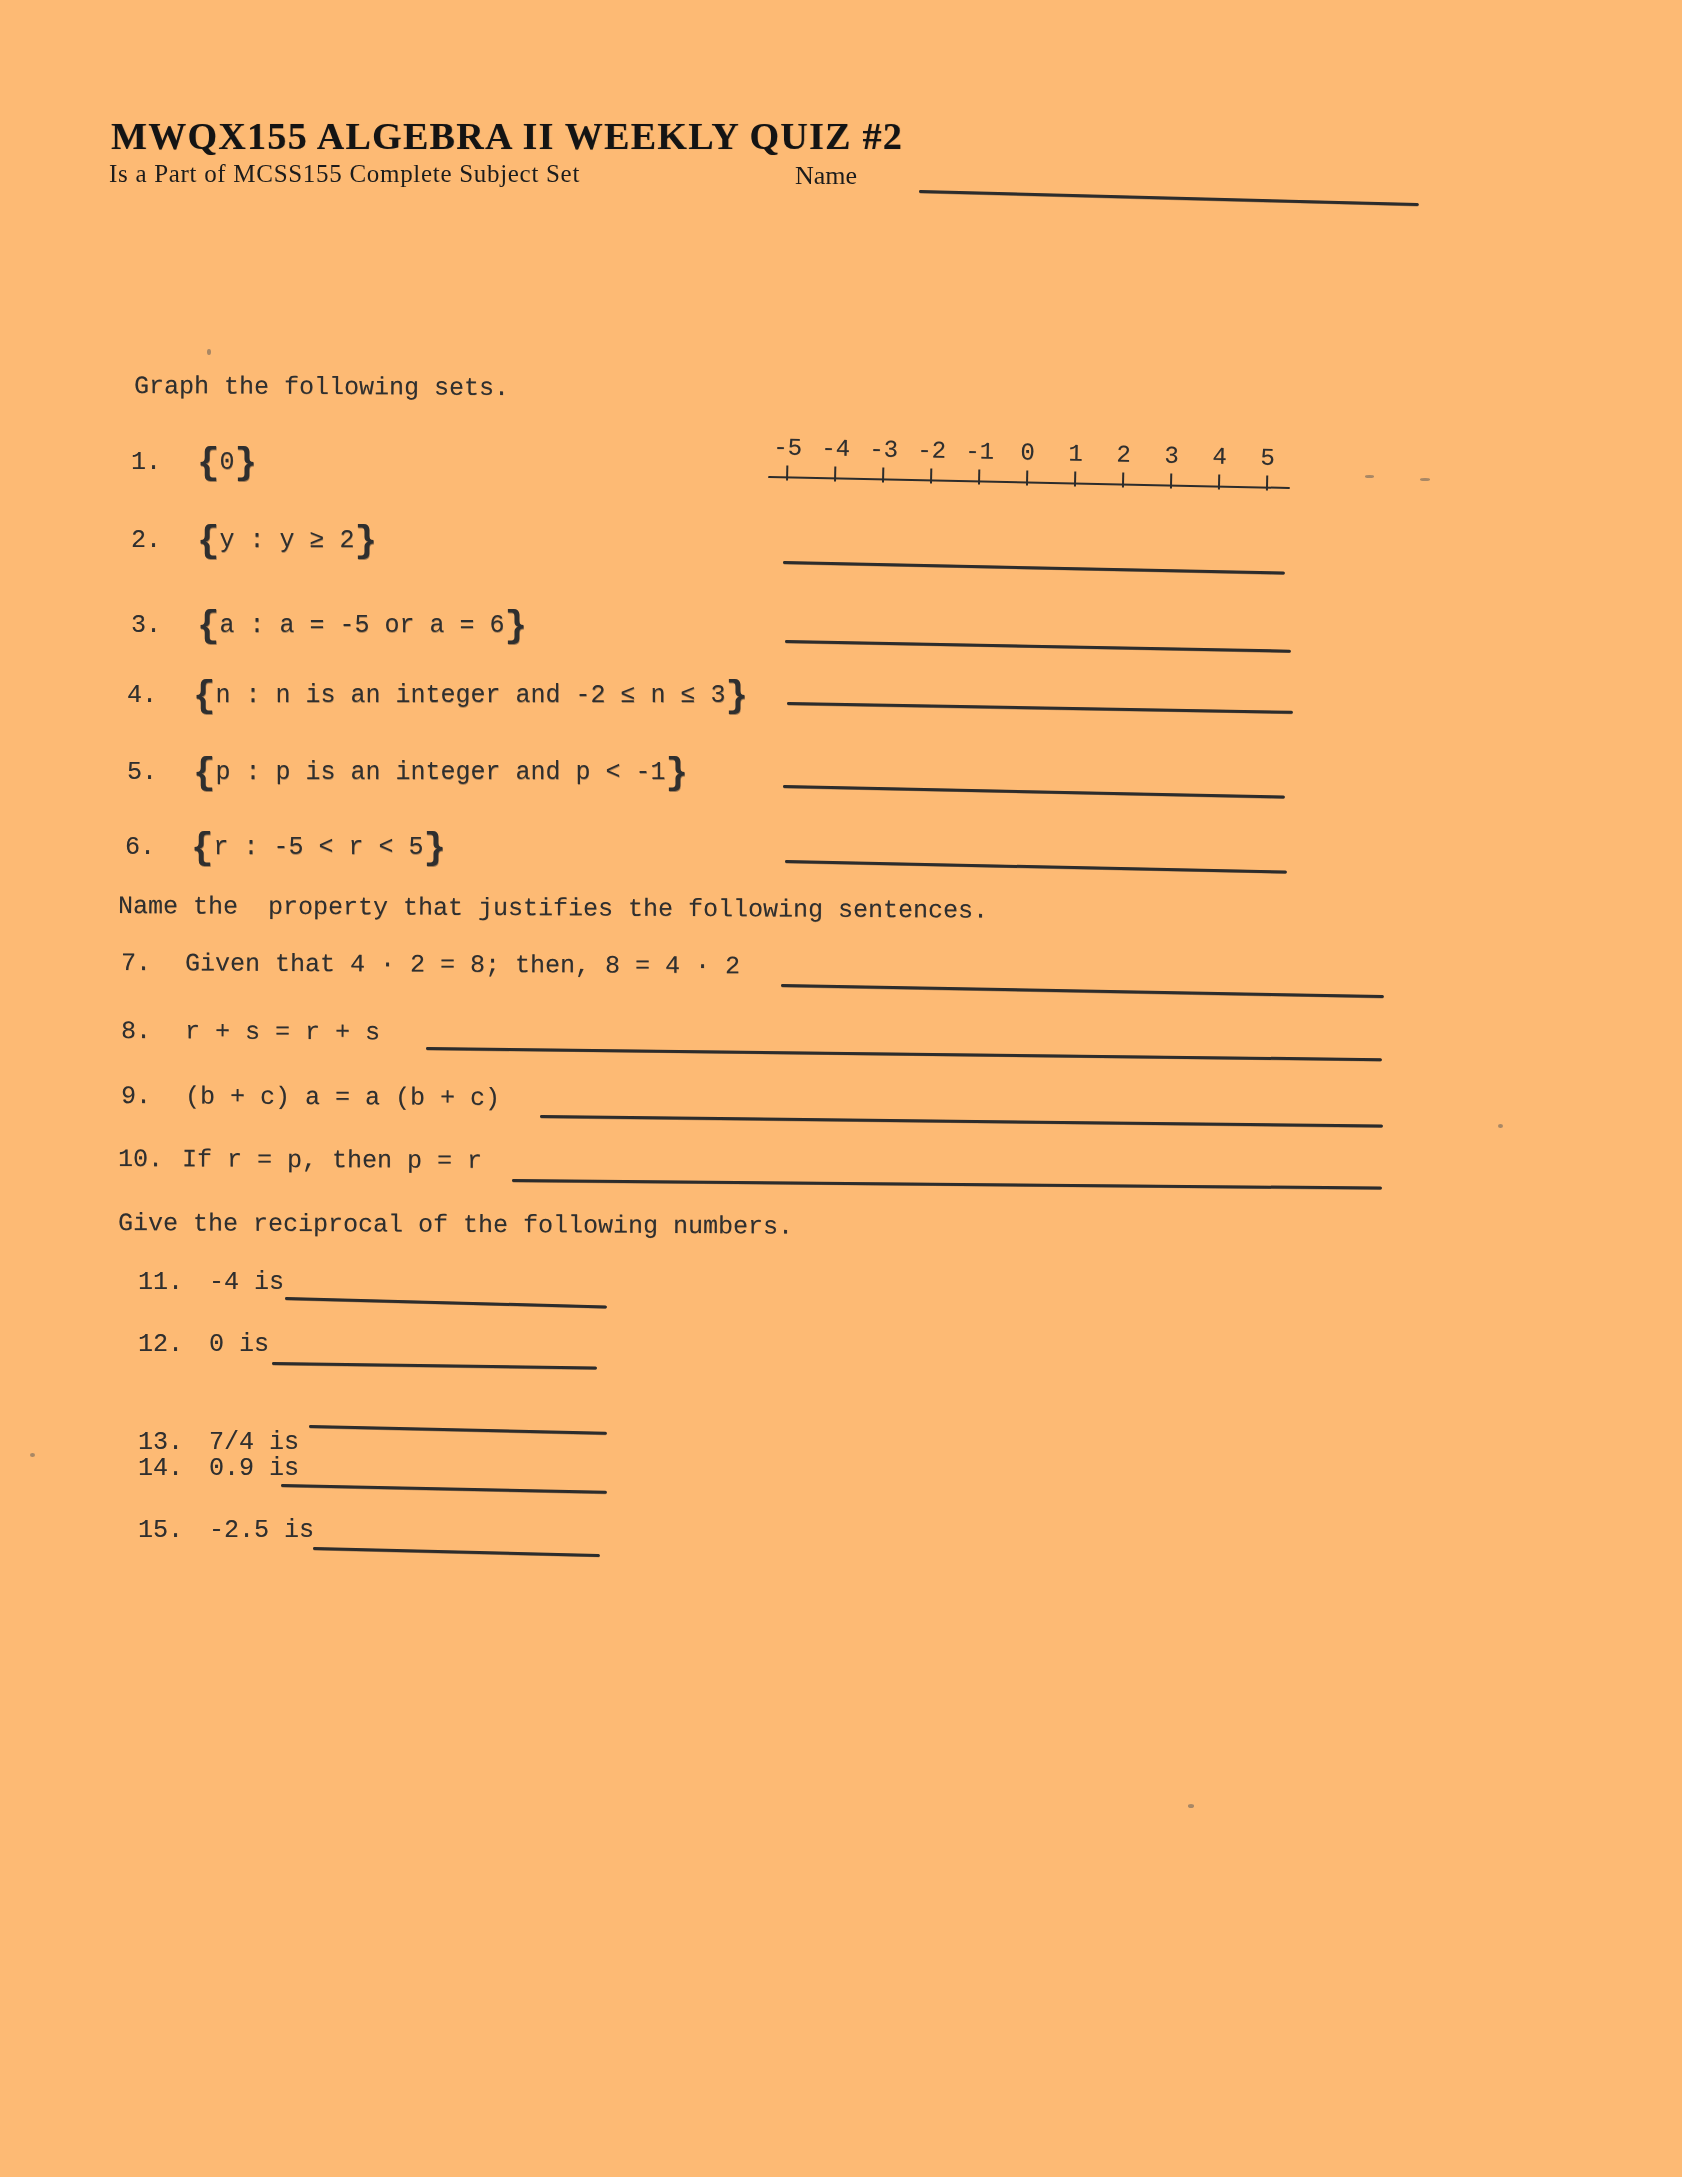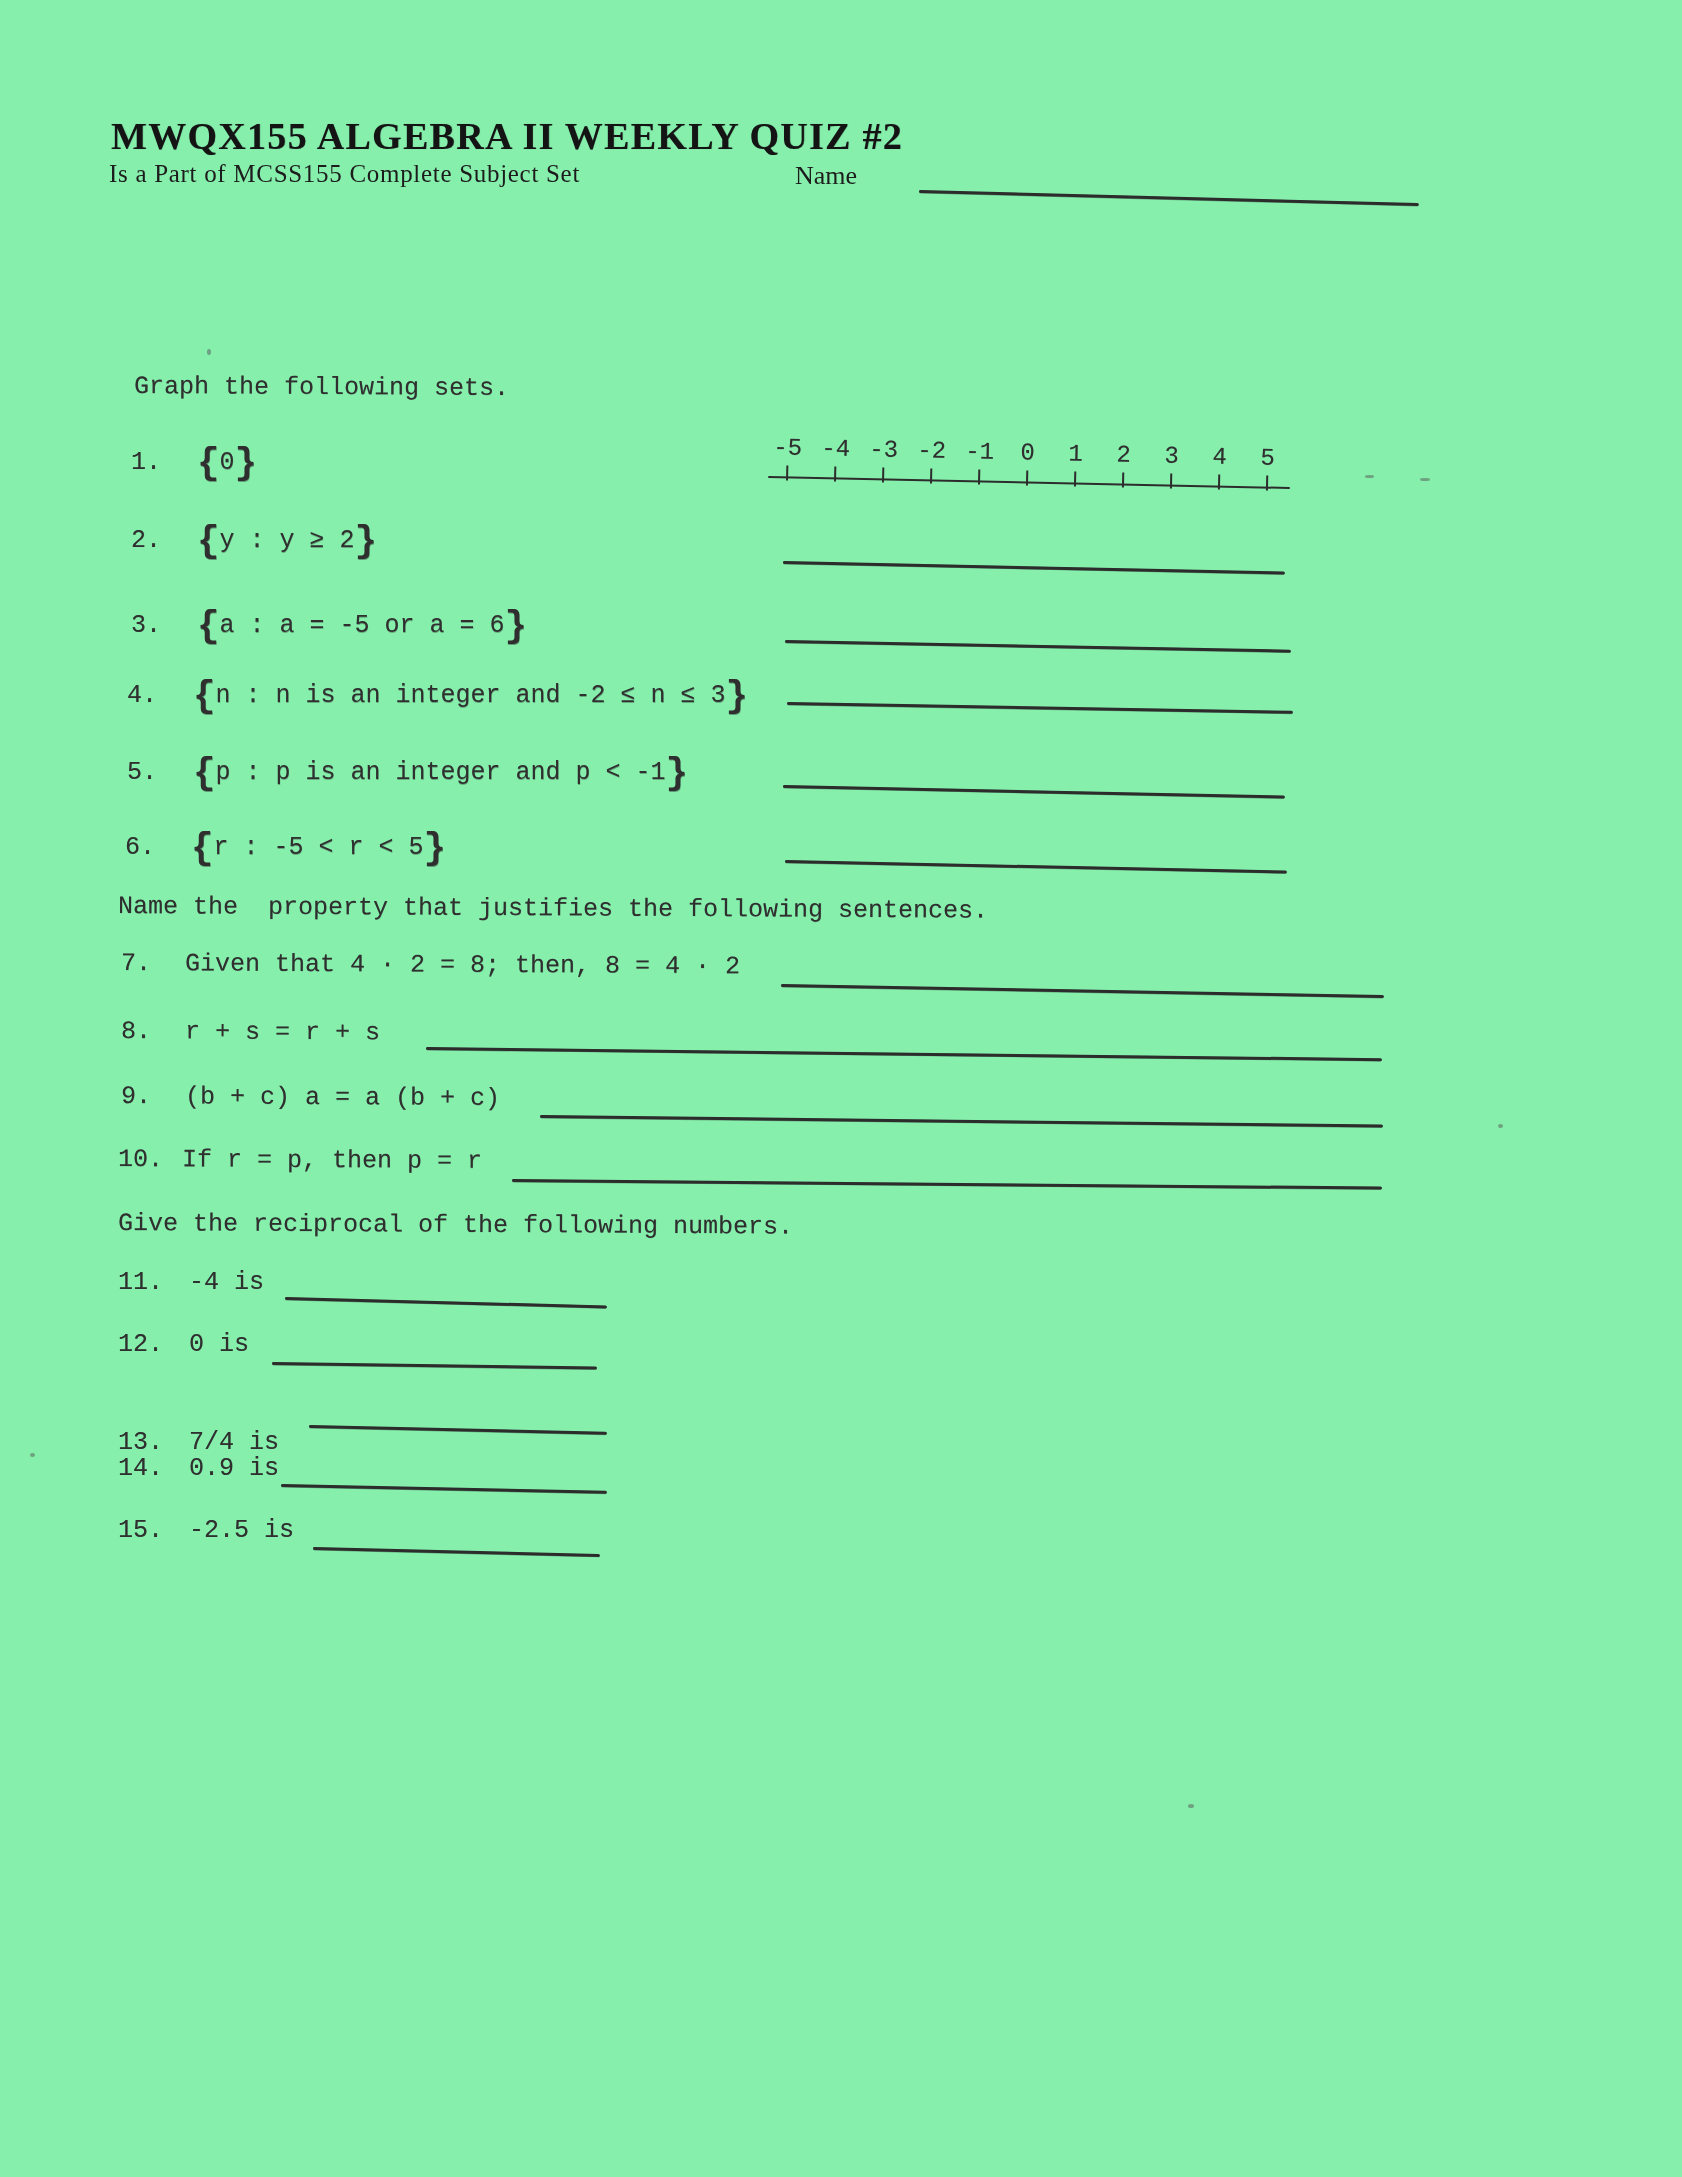--- a/index.html
+++ b/index.html
@@ -1,35 +1,35 @@
 <!DOCTYPE html>
 <html style="font-size:14px"><head>
 <meta charset="utf-8">
 <style>
   html,body{margin:0;padding:0;background:#e8e8e8;}
   .page{
     position:relative;
     width:1683px;height:2177px;
-    background:#86efac;
+    background:#fdba74;
     overflow:hidden;
     font-family:"Liberation Mono","DejaVu Sans Mono",monospace;
     color:#2f2f2f;
   }
   .abs{position:absolute;white-space:pre;line-height:1.2;}
   .serif{font-family:"Liberation Serif","DejaVu Serif",serif;}
   .title{font-size:38px;font-weight:bold;letter-spacing:1.3px;color:#141414;
          text-shadow:0.4px 0.4px 0.7px rgba(20,20,20,.45);}
   .subtitle{font-size:25px;letter-spacing:0.7px;color:#1c1c1c;}
   .namelabel{font-size:26px;color:#1c1c1c;}
   .mono{font-size:25px;text-shadow:0.3px 0.3px 0.5px rgba(40,40,40,.35);}
   .instr{font-size:25px;}
   .num{display:inline-block;}
   .num-g{width:66px;}
   .num-p{width:64px;}
-  .num-r{width:71px;}
+  .num-r{width:71px;margin-left:20px;}
   .br{font-size:1.5em;font-weight:600;vertical-align:-0.1em;
       text-shadow:0.5px 0.5px 0.6px rgba(30,30,30,.4);}
   .line{
     position:absolute;height:2.6px;background:#2c2c2c;border-radius:1.7px;
     transform-origin:left center;
     box-shadow:0 0.4px 0.4px rgba(40,40,40,.4);
   }
   .nl-group{position:absolute;left:764px;top:434px;width:533px;
             transform:rotate(1.2deg);transform-origin:left top;}
   .nl-labels{display:flex;font-size:24px;

